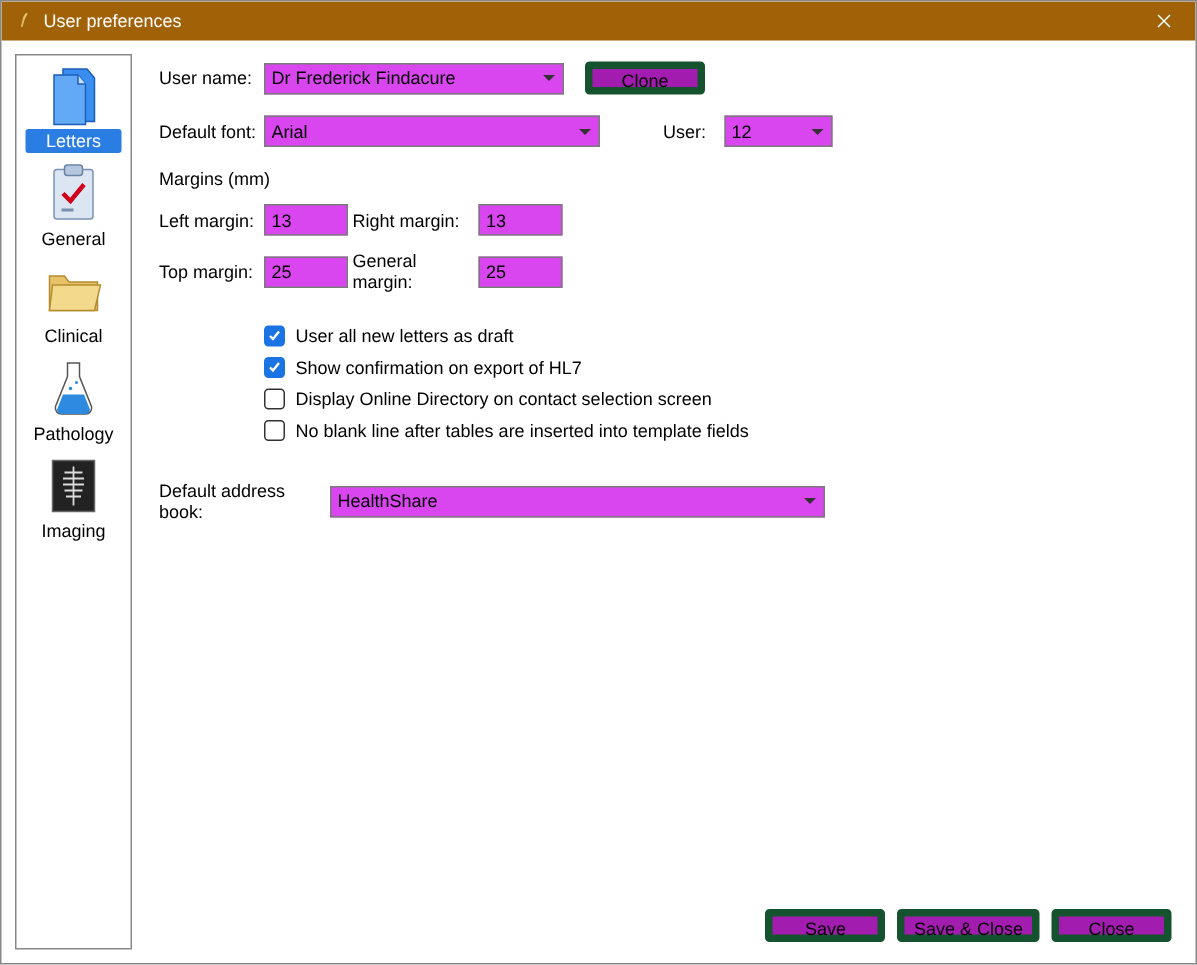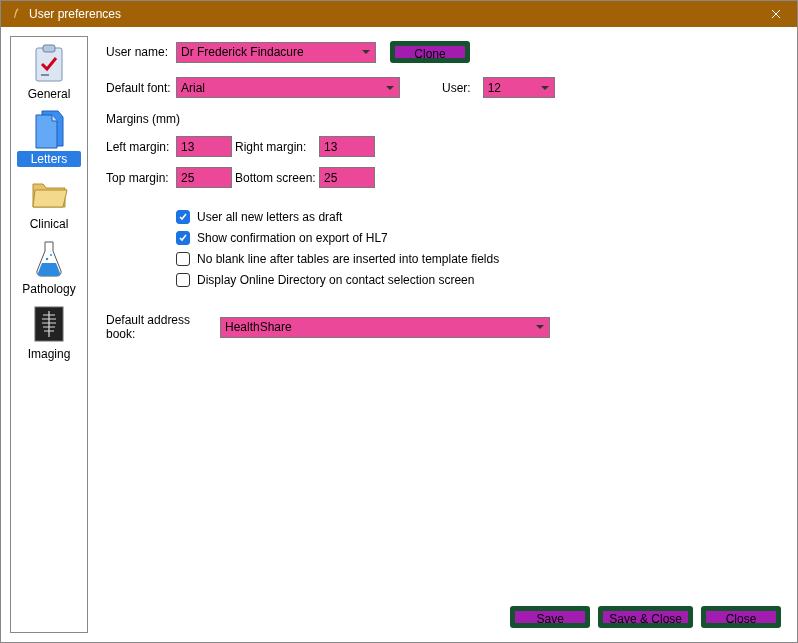--- a/index.html
+++ b/index.html
@@ -10,21 +10,21 @@
   .body{display:flex;height:calc(100% - 26px)}
   .sidebar{width:78px;margin:9px 0 9px 9px;border:1px solid #888;background:#fff;display:flex;flex-direction:column;align-items:center;padding-top:6px;box-sizing:border-box}
   .side-item{width:64px;text-align:center;margin-bottom:6px;cursor:default}
   .side-item .ico{width:40px;height:42px;margin:0 auto 1px;display:flex;align-items:center;justify-content:center}
   .side-item .lbl{display:block;padding:1px 2px;border-radius:2px}
   .side-item.selected .lbl{background:#2a7de3;color:#fff}
   .main{flex:1;position:relative;padding:14px 16px 0 18px}
   .row{display:flex;align-items:center;margin-bottom:14px}
   .lbl-c{width:70px}
   .group-title{margin:4px 0 10px 0}
-  select,input[type=text]{font:inherit;font-size:12px;border:1px solid #7a7a7a;background:#ec4899;height:21px;box-sizing:border-box;padding:1px 4px}
+  select,input[type=text]{font:inherit;font-size:12px;border:1px solid #7a7a7a;background:#d946ef;height:21px;box-sizing:border-box;padding:1px 4px}
   .dd{display:inline-flex;align-items:center;position:relative}
   .dd select{appearance:none;-webkit-appearance:none;-moz-appearance:none;padding-right:18px}
   .dd::after{content:"";position:absolute;right:6px;top:50%;margin-top:-2px;border:4px solid transparent;border-top-color:#333;pointer-events:none}
   .btn{font:inherit;min-width:80px;height:22px;border:5px solid #14532d;background:#a21caf;border-radius:3px;cursor:default}
   .indented{margin-left:70px}
   .margins-box{margin-bottom:10px}
   .margins-row{display:flex;align-items:center;margin-top:10px;margin-bottom:6px}
   .margins-row .ml{width:70px}
   .margins-row .mr{width:84px;margin-left:3px}
   .margins-row input{width:56px}
@@ -52,40 +52,40 @@
   </div>
   <div class="close">
     <svg width="10" height="10" viewBox="0 0 10 10">
         <path d="M1 1l8 8M9 1l-8 8" stroke="#fff" stroke-width="1"></path>
       </svg>
   </div>
 </div>
 
 <div class="body">
   <div class="sidebar">
+    <div class="side-item selected">
+      <div class="ico">
+        <svg width="36" height="42" viewBox="0 0 36 42">
+            <path d="M11 3h16l5 6v29H11z" fill="#3a8ef1" stroke="#1c5db7"></path>
+            <path d="M5 7h16l5 6v27H5z" fill="#64a9f6" stroke="#1c5db7"></path>
+            <path d="M21 7v6h5" fill="#c8e0fb" stroke="#1c5db7"></path>
+          </svg>
+      </div>
+      <span class="lbl">Letters</span>
+    </div>
     <div class="side-item">
       <div class="ico">
         <svg width="32" height="40" viewBox="0 0 32 40">
             <rect x="3" y="4" width="26" height="33" rx="2" fill="#dce6f2" stroke="#7a92b5"></rect>
             <rect x="10" y="1" width="12" height="7" rx="2" fill="#b5c7de" stroke="#6a83a5"></rect>
             <path d="M9 20l5 5 9-11" stroke="#d0021b" stroke-width="3" fill="none"></path>
             <rect x="8" y="30" width="8" height="2" fill="#748dac"></rect>
           </svg>
       </div>
       <span class="lbl">General</span>
-    </div>
-    <div class="side-item selected">
-      <div class="ico">
-        <svg width="36" height="42" viewBox="0 0 36 42">
-            <path d="M11 3h16l5 6v29H11z" fill="#3a8ef1" stroke="#1c5db7"></path>
-            <path d="M5 7h16l5 6v27H5z" fill="#64a9f6" stroke="#1c5db7"></path>
-            <path d="M21 7v6h5" fill="#c8e0fb" stroke="#1c5db7"></path>
-          </svg>
-      </div>
-      <span class="lbl">Letters</span>
     </div>
     <div class="side-item">
       <div class="ico">
         <svg width="40" height="36" viewBox="0 0 40 36">
             <path d="M4 8h10l3 4h19v19H4z" fill="#e7c268" stroke="#b48d2e"></path>
             <path d="M6 14h32l-4 17H4z" fill="#f3d98c" stroke="#b48d2e"></path>
           </svg>
       </div>
       <span class="lbl">Clinical</span>
     </div>
@@ -138,21 +138,21 @@
       <div class="group-title">Margins (mm)</div>
       <div class="margins-row">
         <span class="ml">Left margin:</span>
         <input type="text" value="13" style="">
         <span class="mr">Right margin:</span>
         <input type="text" value="13" style="">
       </div>
       <div class="margins-row">
         <span class="ml">Top margin:</span>
         <input type="text" value="25" style="">
-        <span class="mr">Bottom screen:</span>
+        <span class="mr">General margin:</span>
         <input type="text" value="25" style="">
       </div>
     </div>
 
     <div class="indented" style="margin-top:22px">
       <div class="chk-row">
         <span class="chk checked">
             <svg width="10" height="10" viewBox="0 0 10 10">
               <path d="M2 5l2 2 4-5" stroke="#fff" stroke-width="1.6" fill="none"></path>
             </svg>
@@ -162,25 +162,25 @@
       <div class="chk-row">
         <span class="chk checked">
             <svg width="10" height="10" viewBox="0 0 10 10">
               <path d="M2 5l2 2 4-5" stroke="#fff" stroke-width="1.6" fill="none"></path>
             </svg>
           </span>
         <span>Show confirmation on export of HL7</span>
       </div>
       <div class="chk-row">
         <span class="chk"></span>
-        <span>No blank line after tables are inserted into template fields</span>
+        <span>Display Online Directory on contact selection screen</span>
       </div>
       <div class="chk-row">
         <span class="chk"></span>
-        <span>Display Online Directory on contact selection screen</span>
+        <span>No blank line after tables are inserted into template fields</span>
       </div>
     </div>
 
     <div class="addr-row">
       <span class="albl">Default address book:</span>
       <span class="dd">
           <select style="width:330px"><option>HealthShare</option></select>
         </span>
     </div>
 

